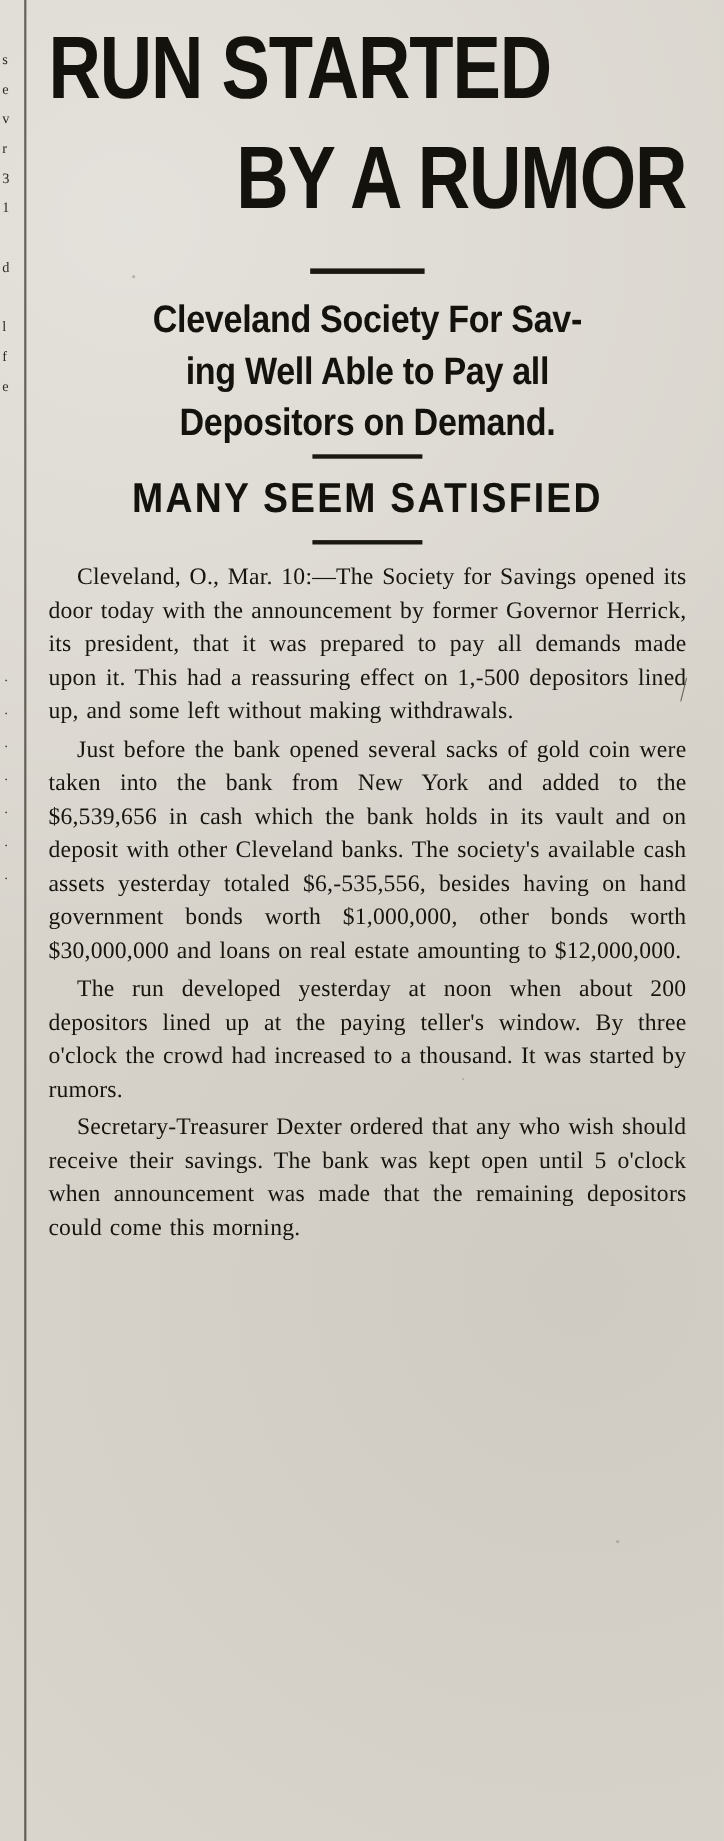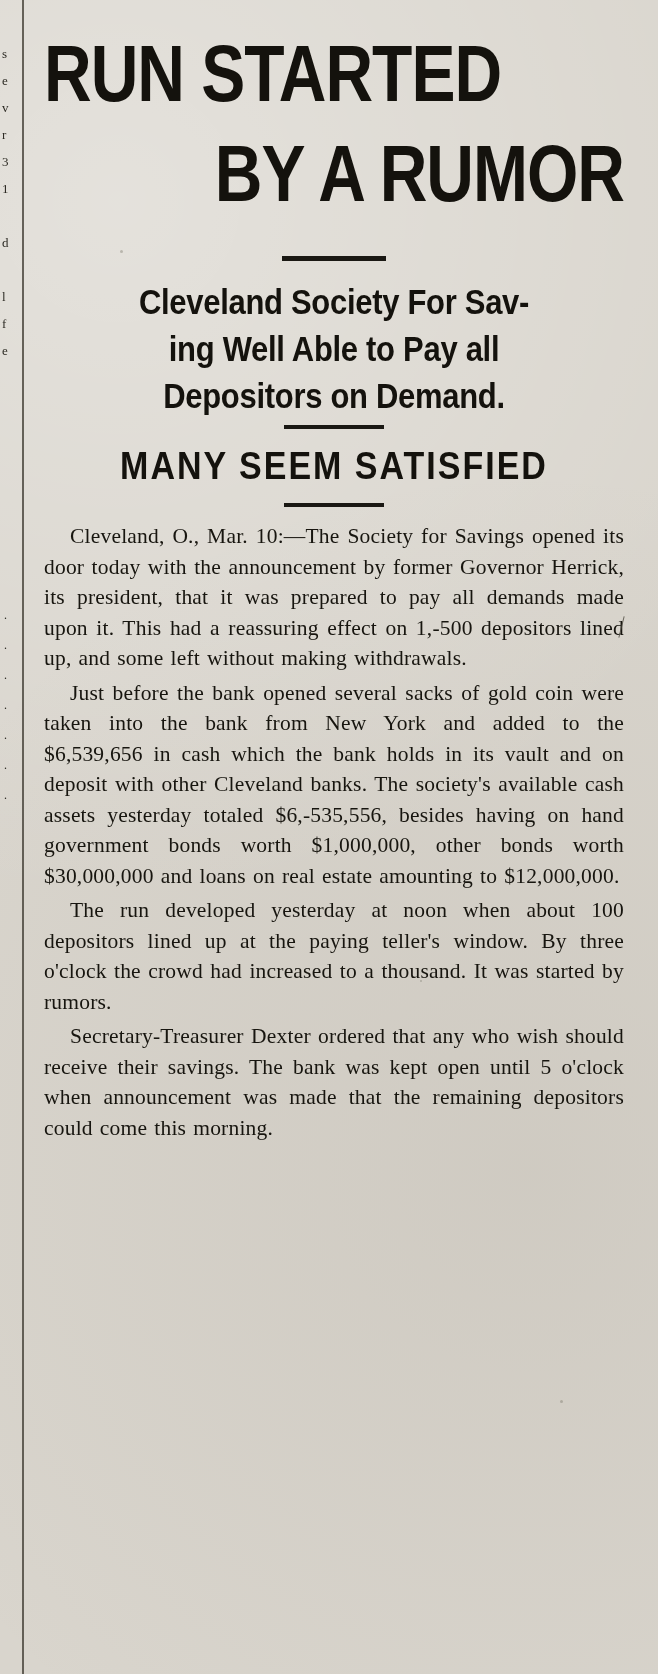--- a/index.html
+++ b/index.html
@@ -52,21 +52,21 @@
     letter-spacing: 0px;
     overflow: hidden;
     white-space: pre;
   }
   .content {
     position: absolute;
     left: 34px;
     top: 0;
     width: 600px;
     height: 1674px;
-    padding: 16px 6px;
+    padding: 4px 6px;
     box-sizing: border-box;
   }
   .headline {
     font-family: "Liberation Sans", sans-serif;
     font-weight: bold;
     color: #14120d;
     letter-spacing: -1px;
   }
   .hl1 {
     font-size: 66px;
@@ -199,21 +199,21 @@
     <div class="divider small"></div>
 
     <div class="kicker">MANY   SEEM   SATISFIED</div>
 
     <div class="divider small"></div>
 
 
     <div class="body">
       <p class="first">Cleveland, O., Mar. 10:—The Society for Savings opened its door today with the announcement by former Governor Herrick, its president, that it was prepared to pay all demands made upon it.  This had a reassuring effect on 1,-500 depositors lined up, and some left without making withdrawals.</p>
       <p>Just before the bank opened several sacks of gold coin were taken into the bank from New York and added to the $6,539,656 in cash which the bank holds in its vault and on deposit with other Cleveland banks.  The society's available cash assets yesterday totaled $6,-535,556, besides having on hand government bonds  worth  $1,000,000,  other bonds worth $30,000,000 and loans on real estate amounting to $12,000,000.</p>
-      <p>The run developed yesterday at noon when about 100 depositors lined up at the paying teller's window.  By three o'clock the crowd had increased to a thousand.  It was started by rumors.</p>
+      <p>The run developed yesterday at noon when about 200 depositors lined up at the paying teller's window.  By three o'clock the crowd had increased to a thousand.  It was started by rumors.</p>
       <p>Secretary-Treasurer Dexter ordered that any who wish should receive their savings.  The bank was kept open until 5 o'clock when announcement was made that the remaining  depositors could come this morning.</p>
     </div>
 
   </div>
 
   <div class="stray-mark"></div>
   <div class="speck" style="left:120px; top:250px; width:3px; height:3px;"></div>
   <div class="speck" style="left:420px; top:980px; width:2px; height:2px;"></div>
   <div class="speck" style="left:560px; top:1400px; width:3px; height:3px;"></div>
 

